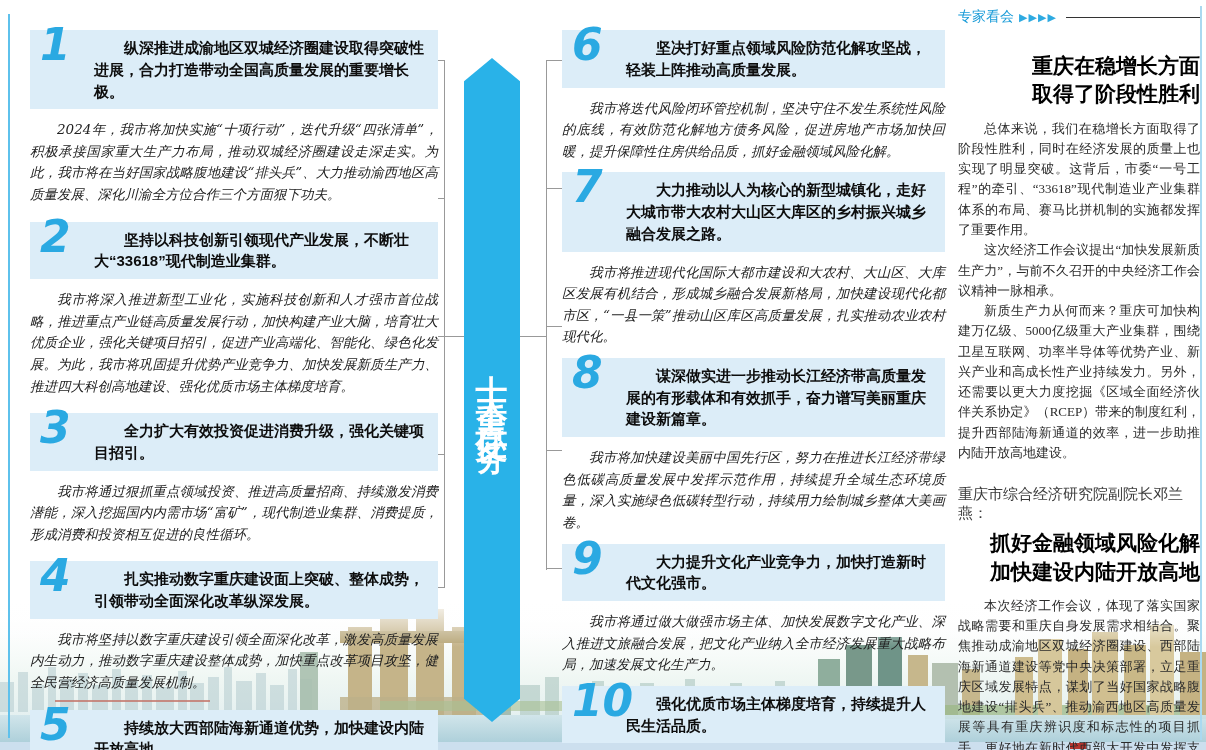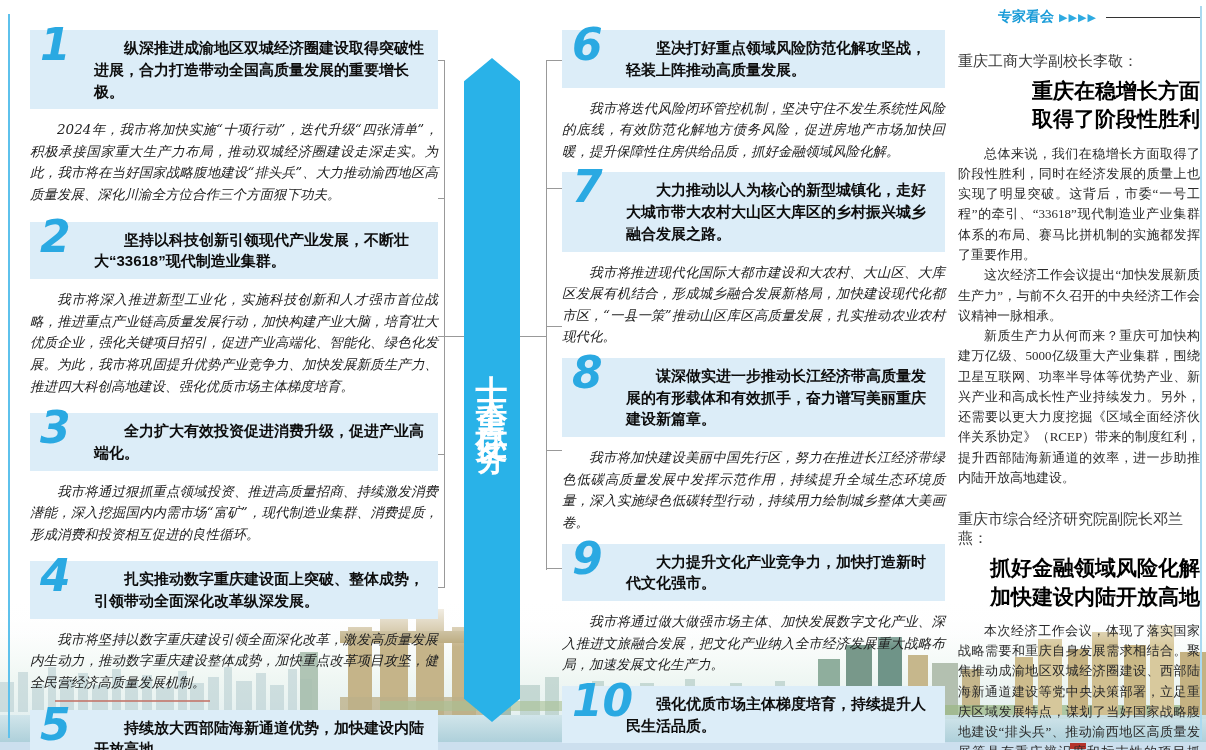--- a/index.html
+++ b/index.html
@@ -34,21 +34,21 @@
     display:flex;align-items:center;justify-content:center;z-index:1;}
   .ribbon span{writing-mode:vertical-rl;text-orientation:upright;color:#ffffff;
     font-weight:700;font-size:32px;letter-spacing:0.42em;font-family:"Liberation Sans",sans-serif;}
 
   
   .cline{position:absolute;background:#999;z-index:1;}
 
   
   .experts{position:absolute;left:958px;top:8px;width:242px;z-index:1;}
   .experts-header{display:flex;align-items:center;gap:5px;}
-  .experts-title{color:#1a9cd8;font-weight:700;font-size:14px;margin-left:40px;}
+  .experts-title{color:#1a9cd8;font-weight:400;font-size:14px;}
   .experts-arrows{color:#2eaae1;font-size:11px;letter-spacing:1px;}
   .experts-rule{flex:1;height:1px;background:#333;margin-left:4px;}
   .expert{margin-top:26px;}
   .expert + .expert{margin-top:22px;}
   .byline{margin:0 0 6px;font-size:15px;color:#3a3a3a;}
   .headline{margin:0 0 10px;text-align:right;font-size:21px;line-height:1.35;color:#000;
     font-weight:700;font-family:"Liberation Sans",sans-serif;}
   .ebody{margin:0;font-size:13px;line-height:1.56;color:#2a2a2a;text-align:justify;
     text-indent:2em;font-family:"Liberation Serif",serif;}
 </style>
@@ -159,21 +159,21 @@
     <div class="task">
       <div class="task-head">
         <span class="task-num">2</span>
         <div class="task-title">坚持以科技创新引领现代产业发展，不断壮大“33618”现代制造业集群。</div>
       </div>
       <p class="task-body">我市将深入推进新型工业化，实施科技创新和人才强市首位战略，推进重点产业链高质量发展行动，加快构建产业大脑，培育壮大优质企业，强化关键项目招引，促进产业高端化、智能化、绿色化发展。为此，我市将巩固提升优势产业竞争力、加快发展新质生产力、推进四大科创高地建设、强化优质市场主体梯度培育。</p>
     </div>
     <div class="task">
       <div class="task-head">
         <span class="task-num">3</span>
-        <div class="task-title">全力扩大有效投资促进消费升级，促进产业高端化。</div>
+        <div class="task-title">全力扩大有效投资促进消费升级，强化关键项目招引。</div>
       </div>
       <p class="task-body">我市将通过狠抓重点领域投资、推进高质量招商、持续激发消费潜能，深入挖掘国内内需市场“富矿”，现代制造业集群、消费提质，形成消费和投资相互促进的良性循环。</p>
     </div>
     <div class="task">
       <div class="task-head">
         <span class="task-num">4</span>
         <div class="task-title">扎实推动数字重庆建设面上突破、整体成势，引领带动全面深化改革纵深发展。</div>
       </div>
       <p class="task-body">我市将坚持以数字重庆建设引领全面深化改革，激发高质量发展内生动力，推动数字重庆建设整体成势，加快重点改革项目攻坚，健全民营经济高质量发展机制。</p>
     </div>
@@ -245,21 +245,20 @@
   </div>
 
   <aside class="experts">
     <div class="experts-header">
       <span class="experts-title">专家看会</span>
       <span class="experts-arrows">▶▶▶▶</span>
       <span class="experts-rule"></span>
     </div>
 
     <section class="expert">
-      <p class="byline">重庆工商大学副校长李敬：</p>
       <h2 class="headline">
         <span>重庆在稳增长方面</span><br>
         <span>取得了阶段性胜利</span>
       </h2>
       <p class="ebody">总体来说，我们在稳增长方面取得了阶段性胜利，同时在经济发展的质量上也实现了明显突破。这背后，市委“一号工程”的牵引、“33618”现代制造业产业集群体系的布局、赛马比拼机制的实施都发挥了重要作用。</p>
       <p class="ebody">这次经济工作会议提出“加快发展新质生产力”，与前不久召开的中央经济工作会议精神一脉相承。</p>
       <p class="ebody">新质生产力从何而来？重庆可加快构建万亿级、5000亿级重大产业集群，围绕卫星互联网、功率半导体等优势产业、新兴产业和高成长性产业持续发力。另外，还需要以更大力度挖掘《区域全面经济伙伴关系协定》（RCEP）带来的制度红利，提升西部陆海新通道的效率，进一步助推内陆开放高地建设。</p>
     </section>
 
     <section class="expert">

